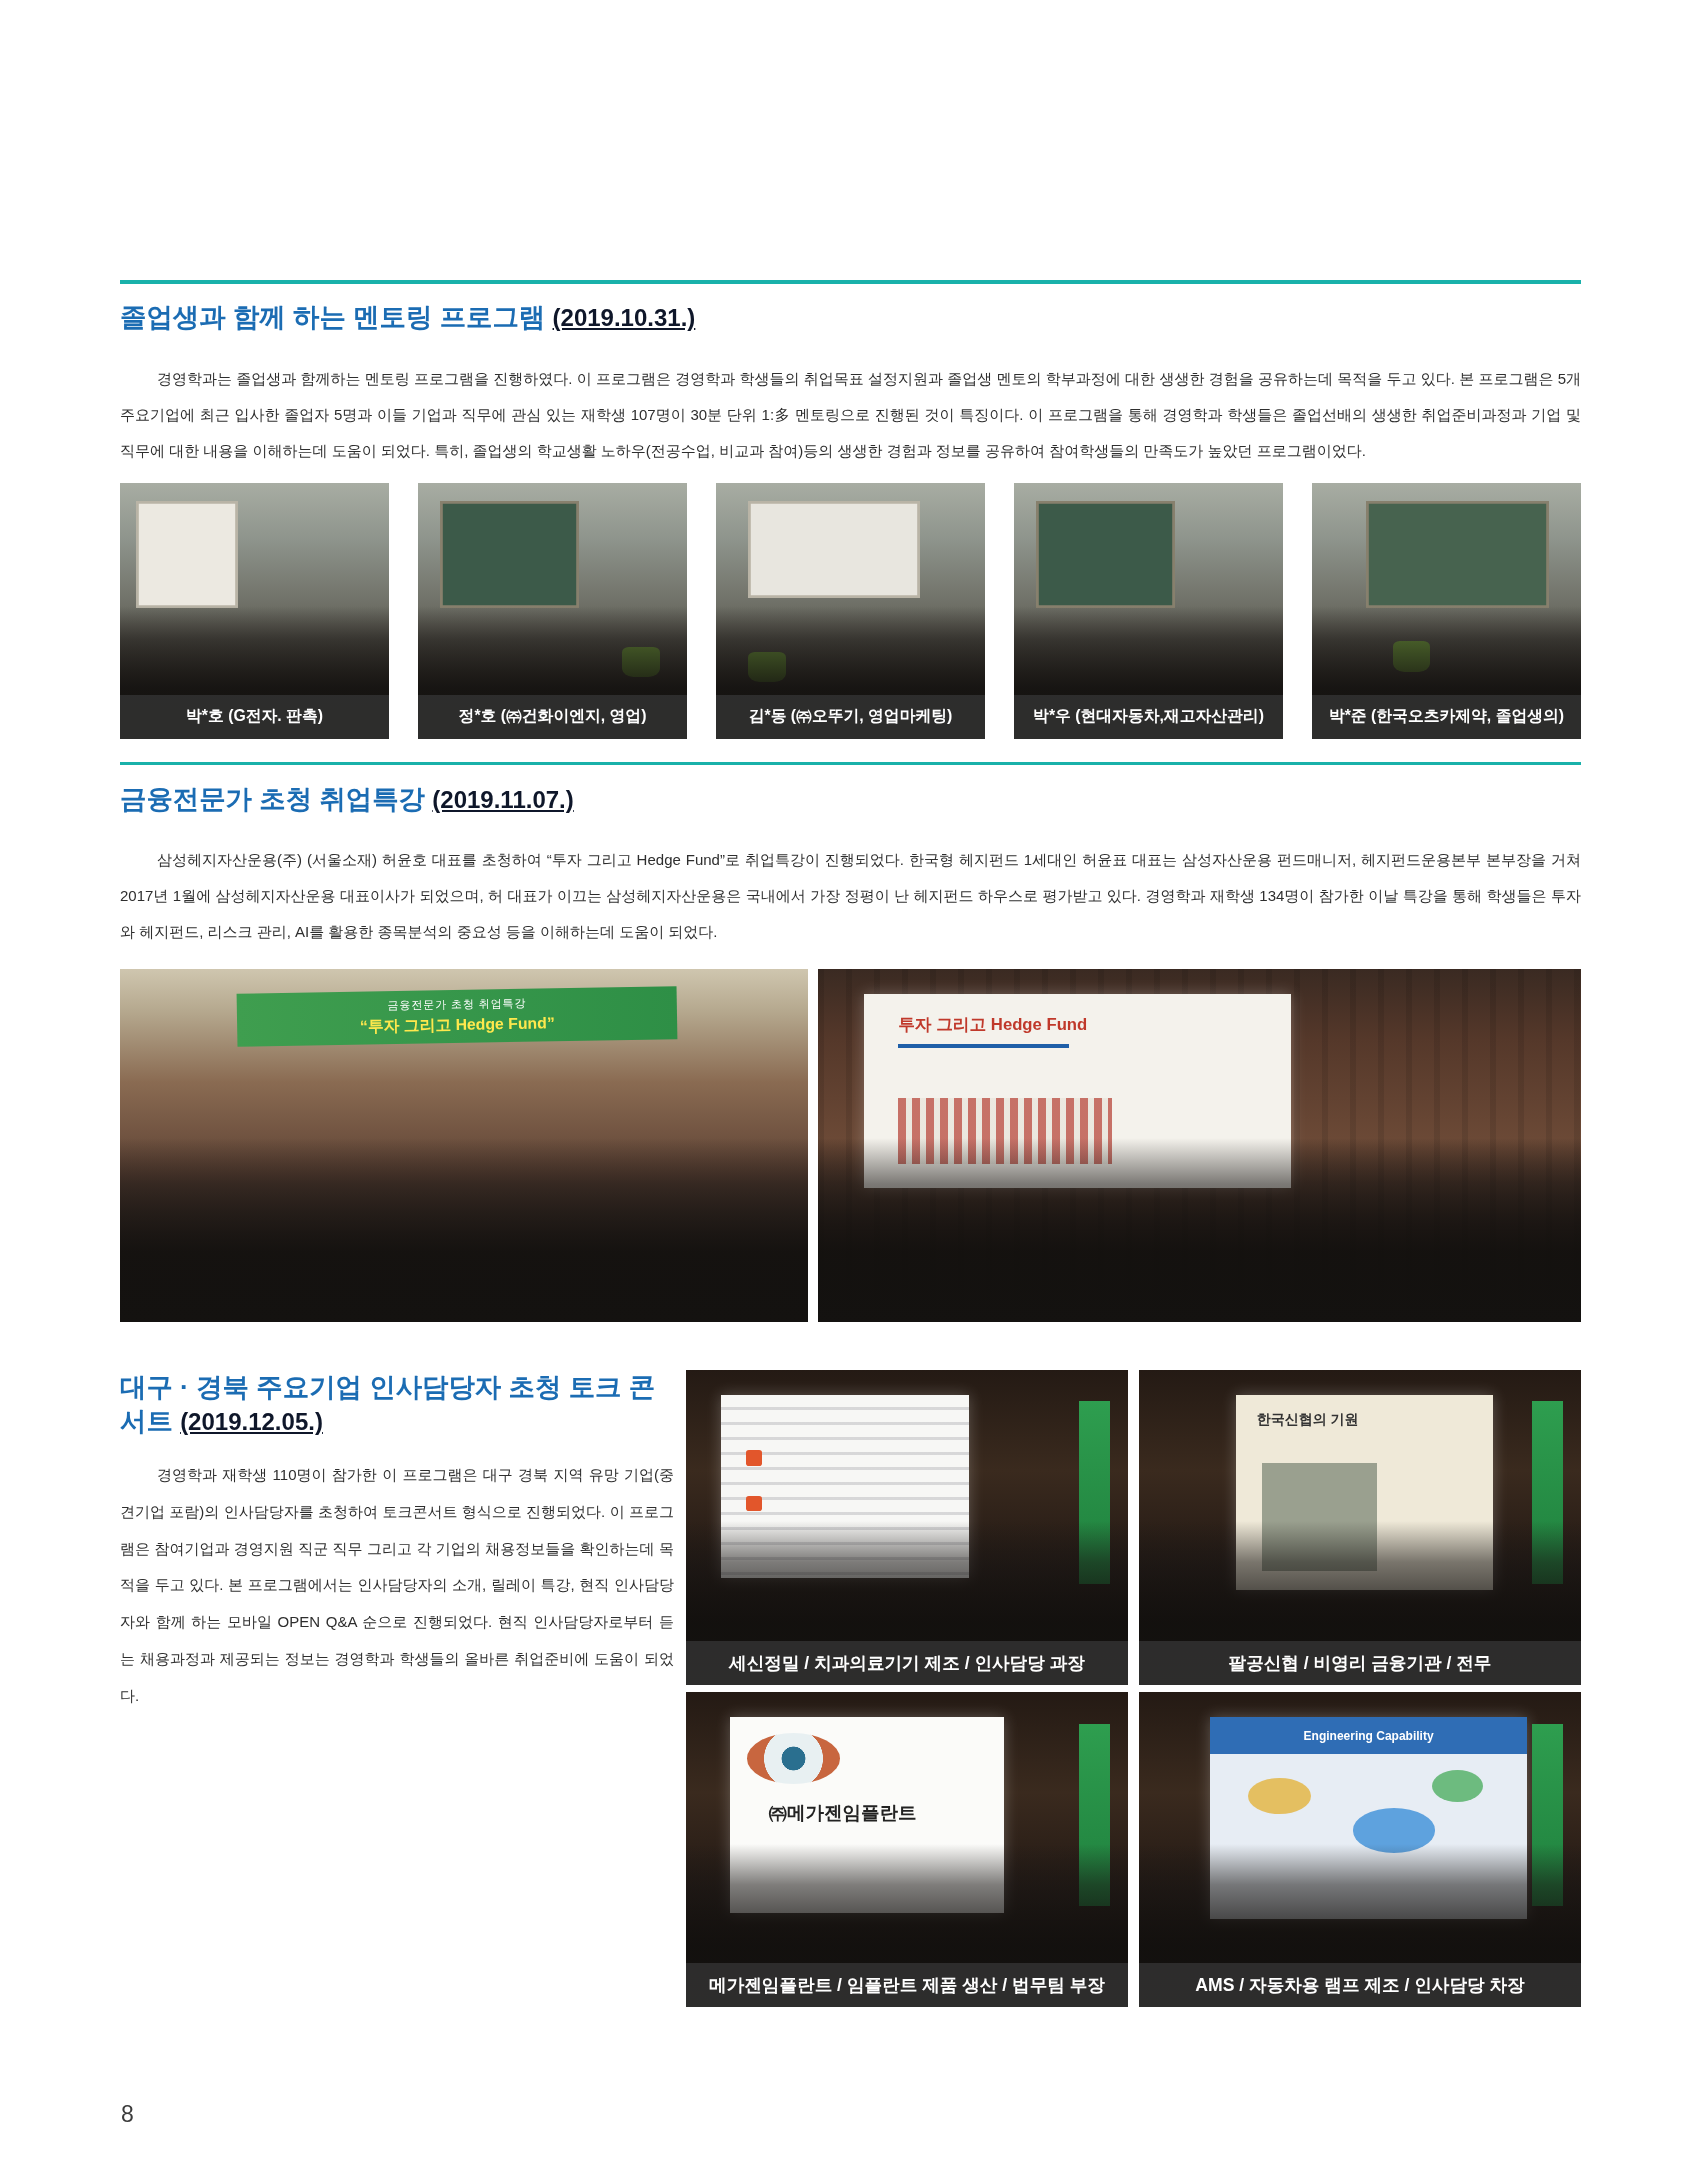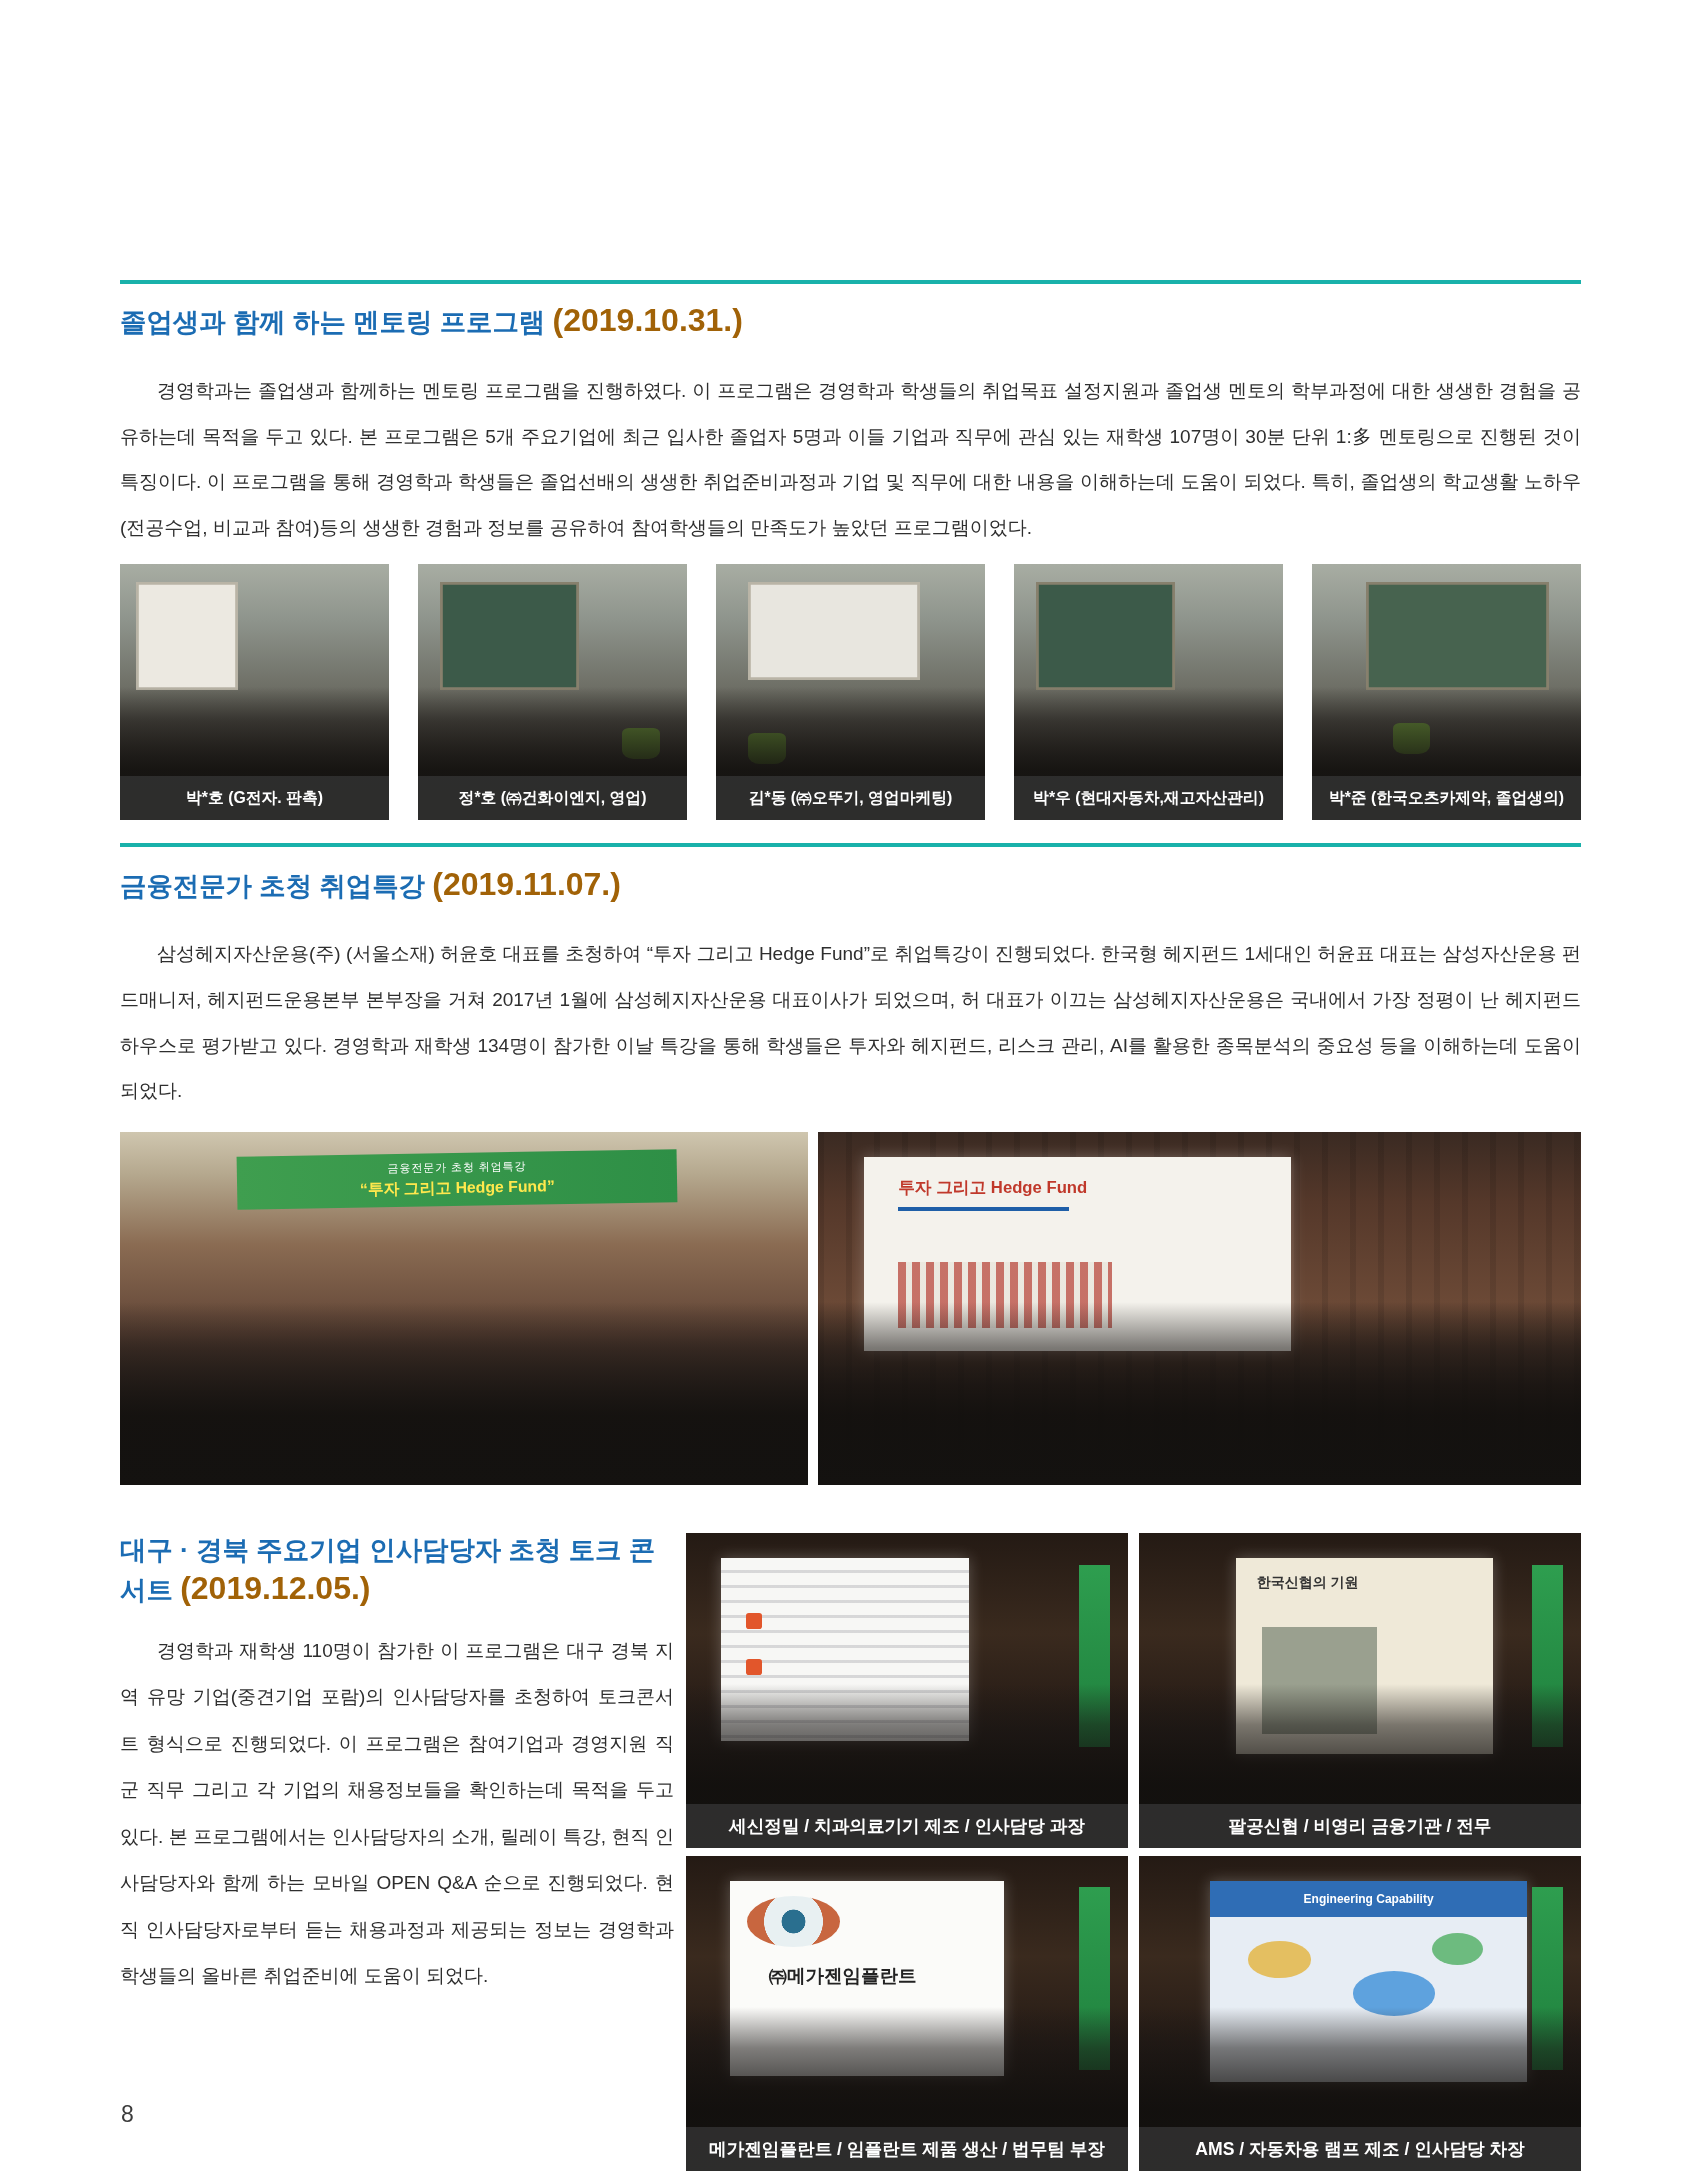--- a/index.html
+++ b/index.html
@@ -30,22 +30,22 @@
          clip-path:polygon(45% 0,100% 0,100% 85%); }
   .banner-title { position:absolute; left:55px; top:131px; margin:0;
     font-size:52px; font-weight:bold; color:#ffffff; letter-spacing:1.4px;
     text-shadow:4.2px 4.2px 0 rgba(32,125,119,.55); }
   
   .content { position:absolute; left:120px; top:241px; width:1461px; }
   .divider { height:3.7px; background:#19b1aa; border:none; margin:0; }
   .div1 { margin-top:39px; }
   .div2 { margin-top:23px; }
   .sec-h { margin:16.7px 0 0 0; font-size:26.4px; font-weight:bold; color:#1b6cb3; line-height:1.3; }
-  .sec-h .date { color:#a16207; font-size:32px; }
-  .body-text { margin:26px 0 0 0; font-size:19px; line-height:2.4; text-align:justify;
+  .sec-h .date { color:#0f172a; font-size:24px;text-decoration:underline; }
+  .body-text { margin:26px 0 0 0; font-size:15px; line-height:2.4; text-align:justify;
                text-indent:37px; color:#2e2e2e; }
   
   .photo { position:relative; overflow:hidden; background:#6b6f66; }
   .caption-bar { position:absolute; left:0; right:0; bottom:0; height:44px;
     background:rgba(52,52,52,.78); color:#ffffff; font-weight:bold; font-size:15.8px;
     display:flex; align-items:center; justify-content:center; white-space:nowrap; }
   .crowd { position:absolute; left:0; right:0; bottom:0; height:52%;
     background:linear-gradient(180deg,rgba(20,18,16,0) 0%,rgba(25,22,20,.55) 25%,rgba(18,16,14,.9) 62%,#141210 100%); }
   
   .photo-row { display:flex; gap:29px; margin-top:14px; }

